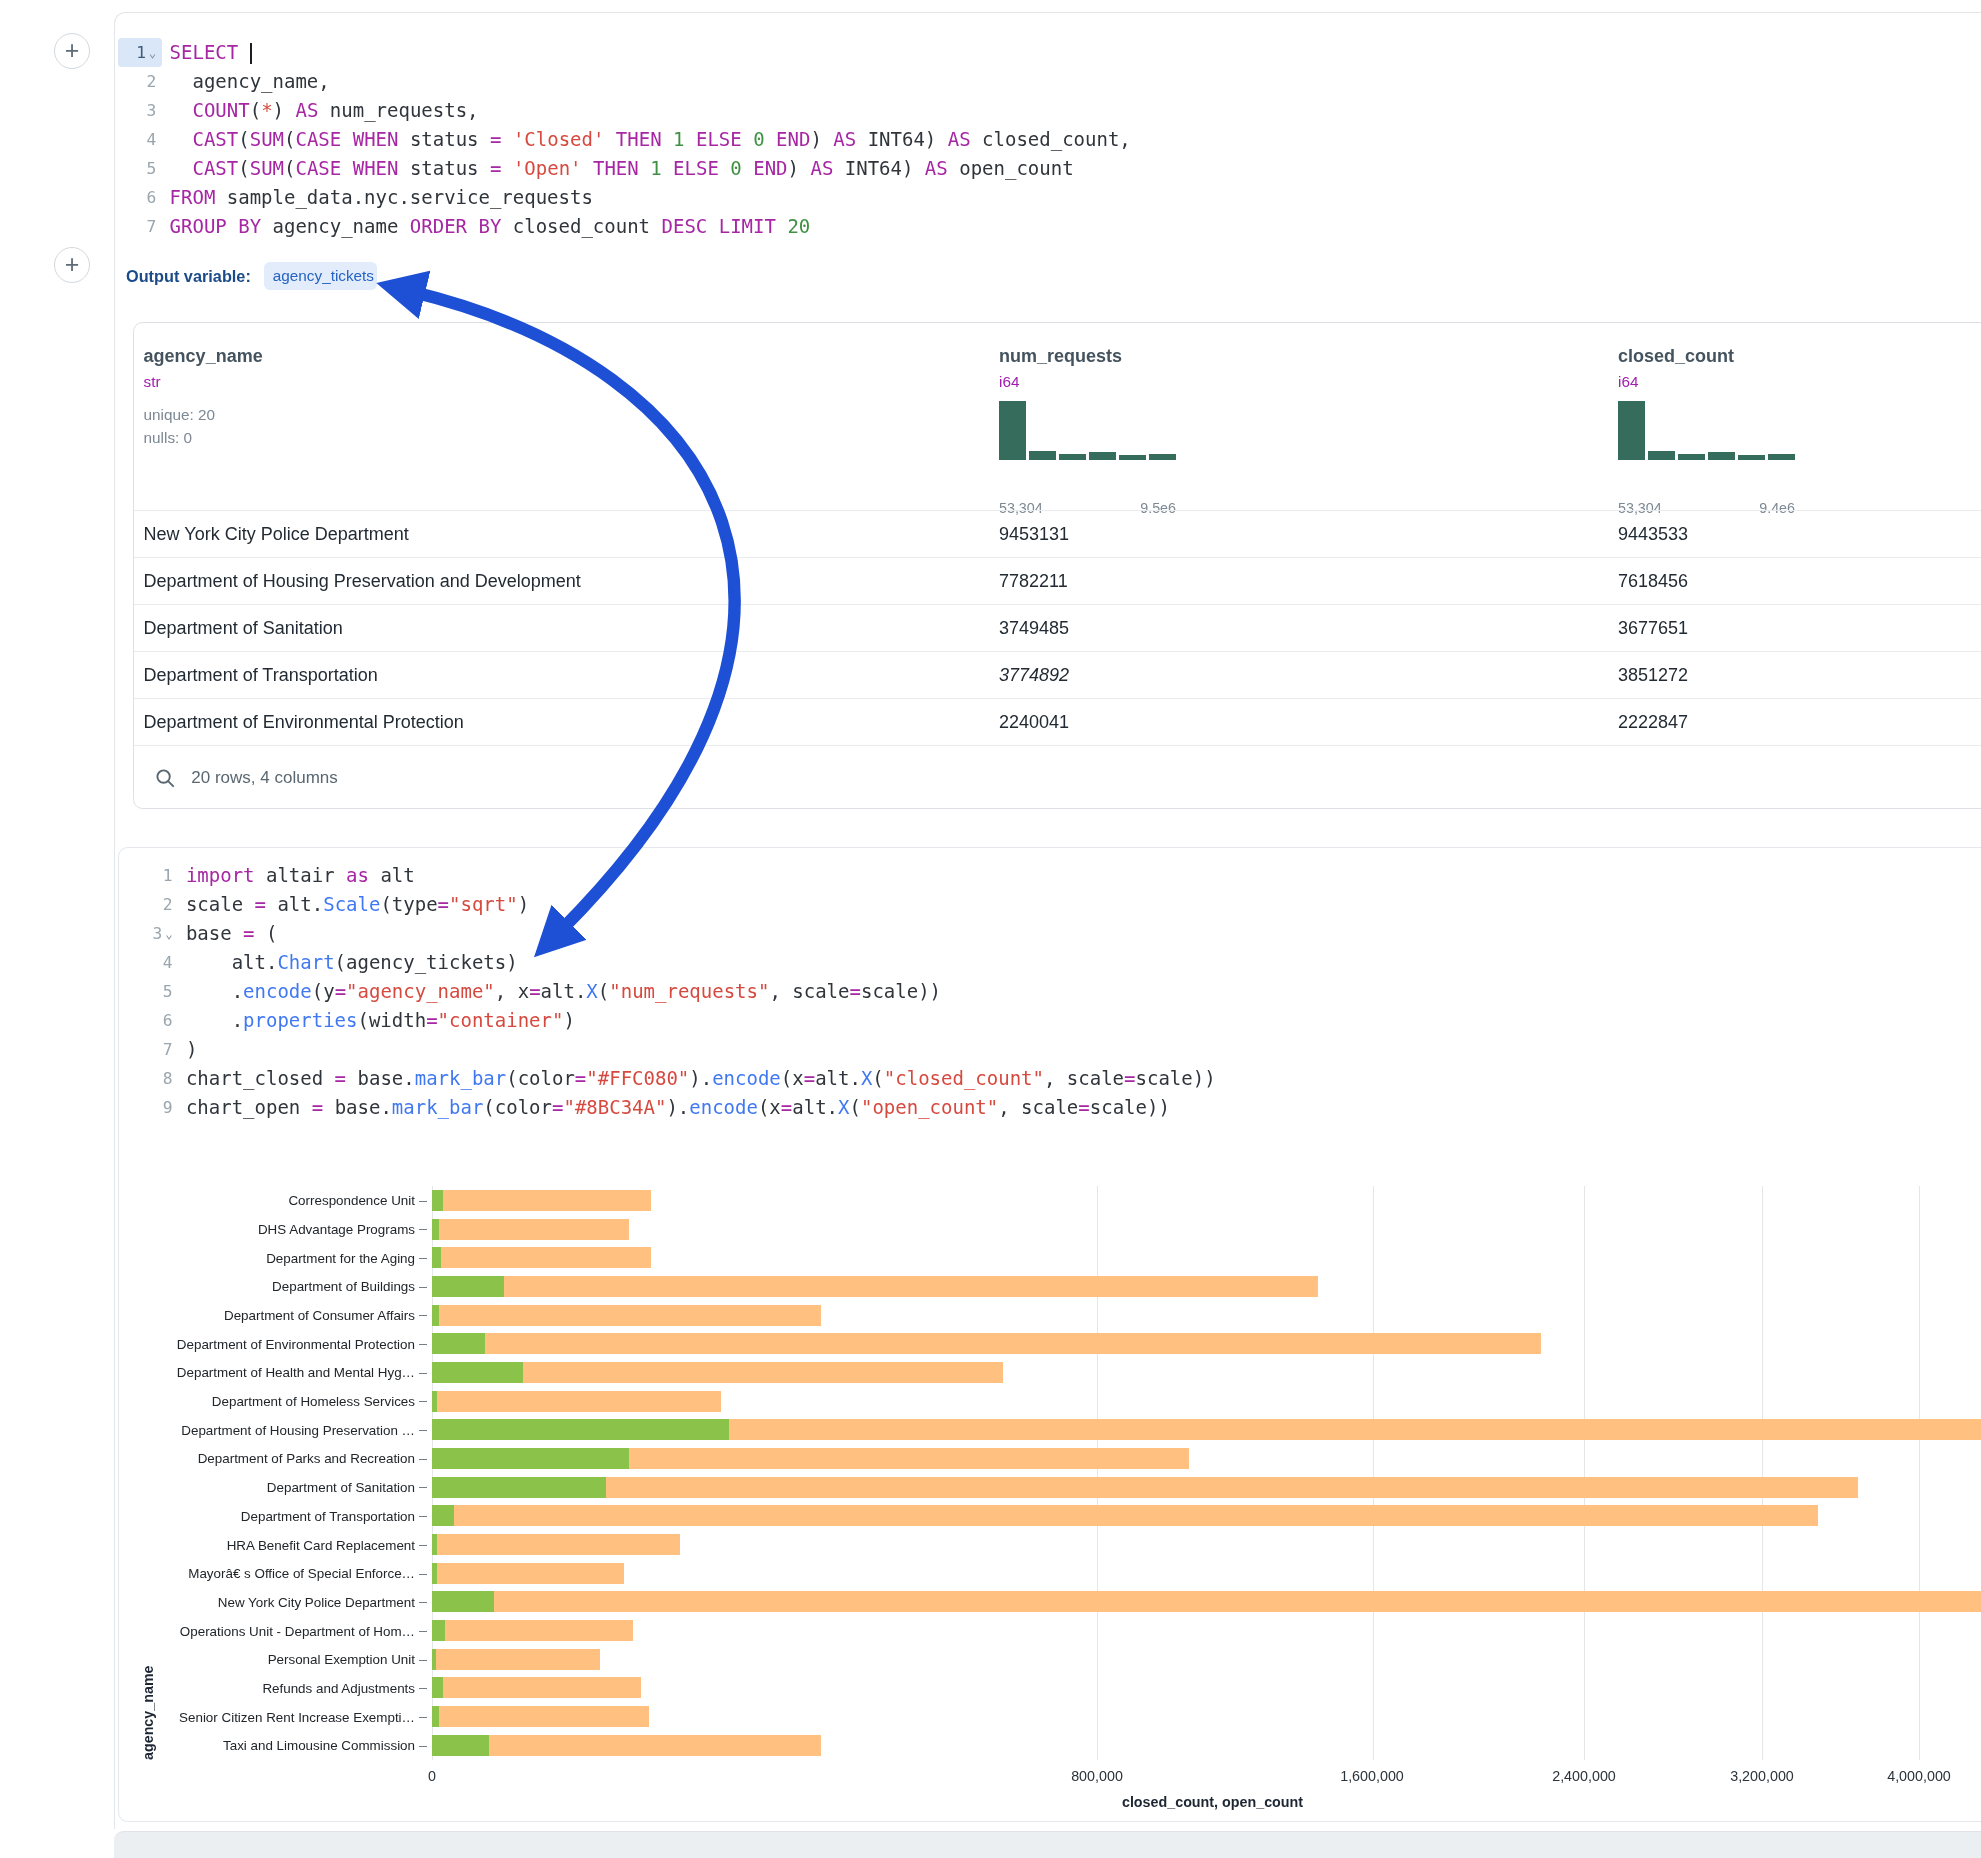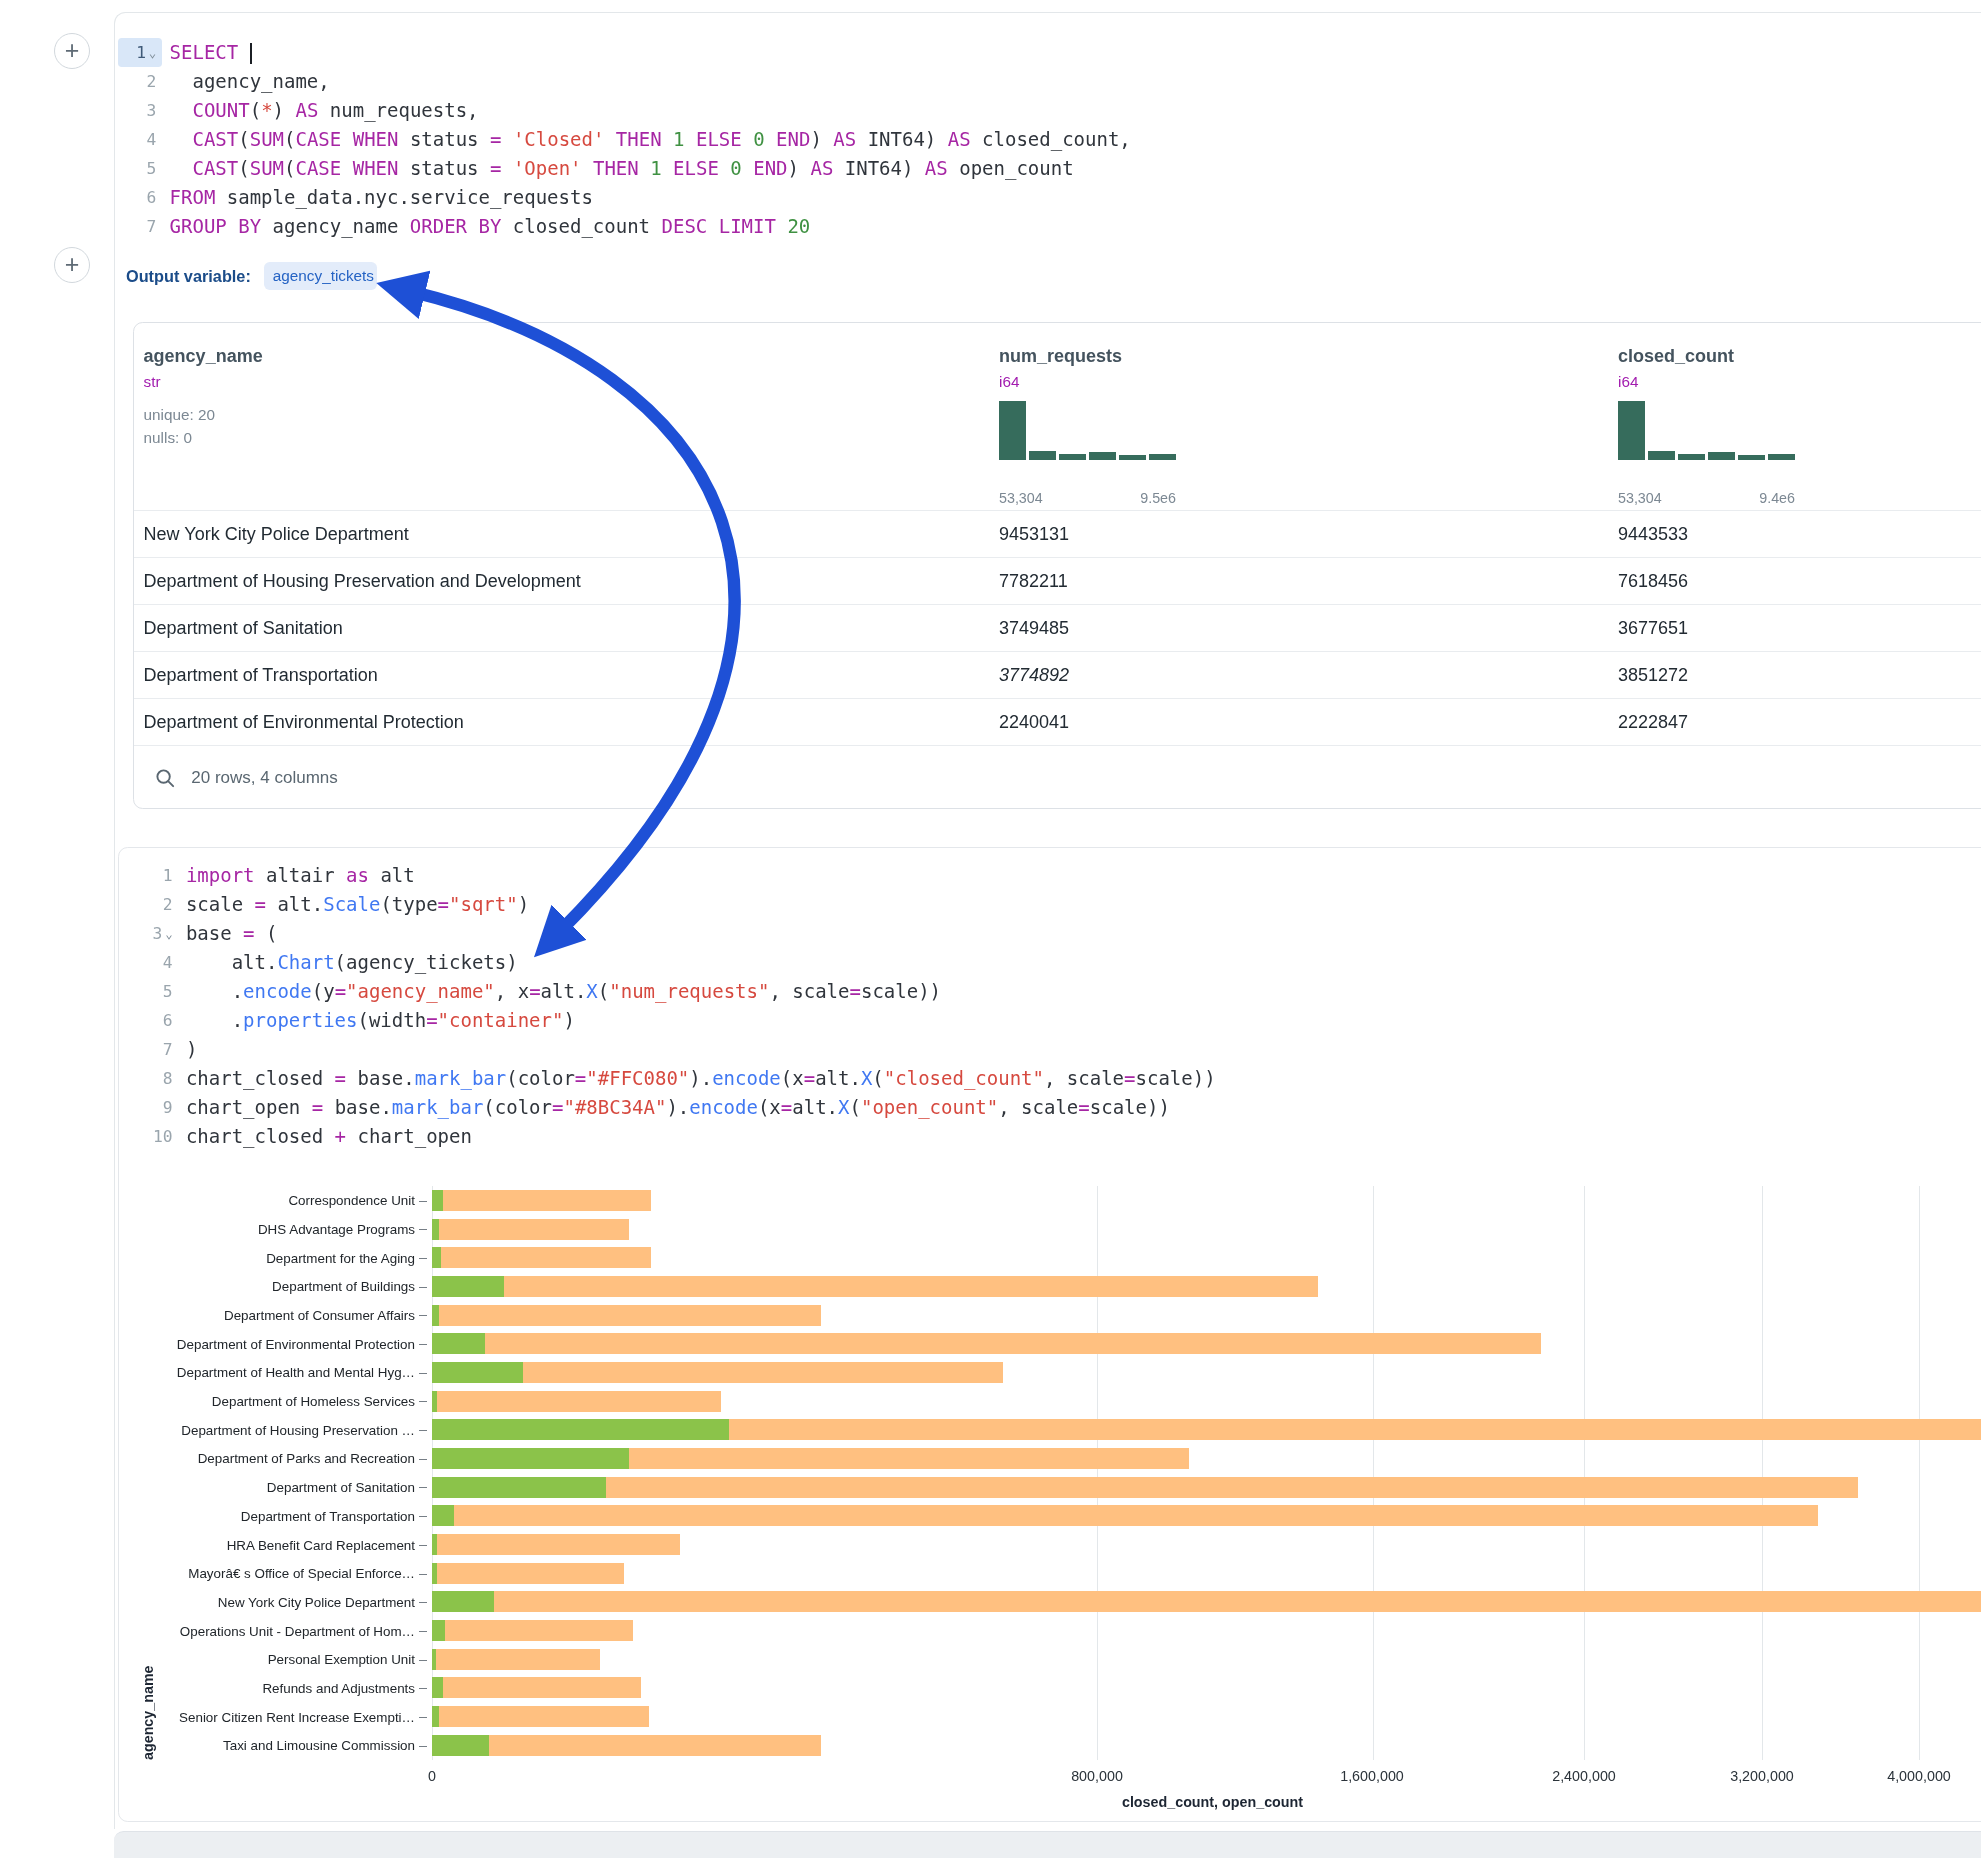--- a/index.html
+++ b/index.html
@@ -45,21 +45,21 @@
   .table-card{position:absolute;left:133px;top:322px;width:2113px;height:487px;background:#fff;
     border:1px solid #dde1e6;border-radius:9.6px;overflow:hidden}
   .table-header{position:absolute;left:0;top:0;width:100%;height:187px}
   .th{position:absolute;top:23px;width:593px;height:163px}
   .th-name{position:absolute;left:0;top:0;font-size:18px;font-weight:bold;color:#44535e}
   .th-type{position:absolute;left:0;top:27px;font-size:15.3px;color:#a21caf}
   .th-stat1{position:absolute;left:0;top:60px;font-size:15.3px;color:#7c8893}
   .th-stat2{position:absolute;left:0;top:83px;font-size:15.3px;color:#7c8893}
   .hist{position:absolute;left:0;top:55px;width:177px;height:59px;display:flex;align-items:flex-end;gap:2.9px}
   .hist-bar{flex:1}
-  .hist-labels{position:absolute;left:0;top:144px;width:177px;display:flex;justify-content:space-between;
+  .hist-labels{position:absolute;left:0;top:154px;width:177px;display:flex;justify-content:space-between;
     font-size:14.3px;color:#7c8893}
   .table-body{position:absolute;left:0;top:187px;width:100%}
   .tr{position:relative;height:47px;border-top:1px solid #e9ecef}
   .td{position:absolute;top:0;line-height:46px;font-size:18px;color:#222b33;white-space:nowrap}
   .table-footer{position:absolute;left:0;top:422px;width:100%;height:65px;border-top:1px solid #e9ecef;
     display:flex;align-items:center;gap:15.3px;padding-left:21px;color:#5a6771;font-size:17px}
 
   
   .py-card{position:absolute;left:118px;top:847px;width:1874px;height:975px;background:#fff;
     border:1px solid #e4e7eb;border-radius:9.6px;overflow:hidden}
@@ -186,21 +186,20 @@
     <div class="code-editor" id="py-editor">
         <div class="code-line"><div class="gutter"><span class="lnum">1</span></div><div class="code-text"><span class="tok-k">import</span><span class="tok-d"> altair </span><span class="tok-k">as</span><span class="tok-d"> alt</span></div></div>
         <div class="code-line"><div class="gutter"><span class="lnum">2</span></div><div class="code-text"><span class="tok-d">scale </span><span class="tok-o">=</span><span class="tok-d"> alt.</span><span class="tok-f">Scale</span><span class="tok-d">(type</span><span class="tok-o">=</span><span class="tok-s">"sqrt"</span><span class="tok-d">)</span></div></div>
         <div class="code-line"><div class="gutter"><span class="lnum">3</span><span class="fold">⌄</span></div><div class="code-text"><span class="tok-d">base </span><span class="tok-o">=</span><span class="tok-d"> (</span></div></div>
         <div class="code-line"><div class="gutter"><span class="lnum">4</span></div><div class="code-text"><span class="tok-d">    alt.</span><span class="tok-f">Chart</span><span class="tok-d">(agency_tickets)</span></div></div>
         <div class="code-line"><div class="gutter"><span class="lnum">5</span></div><div class="code-text"><span class="tok-d">    .</span><span class="tok-f">encode</span><span class="tok-d">(y</span><span class="tok-o">=</span><span class="tok-s">"agency_name"</span><span class="tok-d">, x</span><span class="tok-o">=</span><span class="tok-d">alt.</span><span class="tok-f">X</span><span class="tok-d">(</span><span class="tok-s">"num_requests"</span><span class="tok-d">, scale</span><span class="tok-o">=</span><span class="tok-d">scale))</span></div></div>
         <div class="code-line"><div class="gutter"><span class="lnum">6</span></div><div class="code-text"><span class="tok-d">    .</span><span class="tok-f">properties</span><span class="tok-d">(width</span><span class="tok-o">=</span><span class="tok-s">"container"</span><span class="tok-d">)</span></div></div>
         <div class="code-line"><div class="gutter"><span class="lnum">7</span></div><div class="code-text"><span class="tok-d">)</span></div></div>
         <div class="code-line"><div class="gutter"><span class="lnum">8</span></div><div class="code-text"><span class="tok-d">chart_closed </span><span class="tok-o">=</span><span class="tok-d"> base.</span><span class="tok-f">mark_bar</span><span class="tok-d">(color</span><span class="tok-o">=</span><span class="tok-s">"#FFC080"</span><span class="tok-d">).</span><span class="tok-f">encode</span><span class="tok-d">(x</span><span class="tok-o">=</span><span class="tok-d">alt.</span><span class="tok-f">X</span><span class="tok-d">(</span><span class="tok-s">"closed_count"</span><span class="tok-d">, scale</span><span class="tok-o">=</span><span class="tok-d">scale))</span></div></div>
         <div class="code-line"><div class="gutter"><span class="lnum">9</span></div><div class="code-text"><span class="tok-d">chart_open </span><span class="tok-o">=</span><span class="tok-d"> base.</span><span class="tok-f">mark_bar</span><span class="tok-d">(color</span><span class="tok-o">=</span><span class="tok-s">"#8BC34A"</span><span class="tok-d">).</span><span class="tok-f">encode</span><span class="tok-d">(x</span><span class="tok-o">=</span><span class="tok-d">alt.</span><span class="tok-f">X</span><span class="tok-d">(</span><span class="tok-s">"open_count"</span><span class="tok-d">, scale</span><span class="tok-o">=</span><span class="tok-d">scale))</span></div></div>
-        <div class="code-line"><div class="gutter"><span class="lnum">10</span></div><div class="code-text"><span class="tok-d">chart_closed </span><span class="tok-o">+</span><span class="tok-d"> chart_open</span></div></div>
       </div>
 
     <div class="y-title">agency_name</div>
     <div id="y-labels">
         <div class="y-label" style="top: 338px;">Correspondence Unit</div>
         <div class="y-tick" style="top: 353px;"></div>
         <div class="y-label" style="top: 367px;">DHS Advantage Programs</div>
         <div class="y-tick" style="top: 381px;"></div>
         <div class="y-label" style="top: 396px;">Department for the Aging</div>
         <div class="y-tick" style="top: 410px;"></div>

